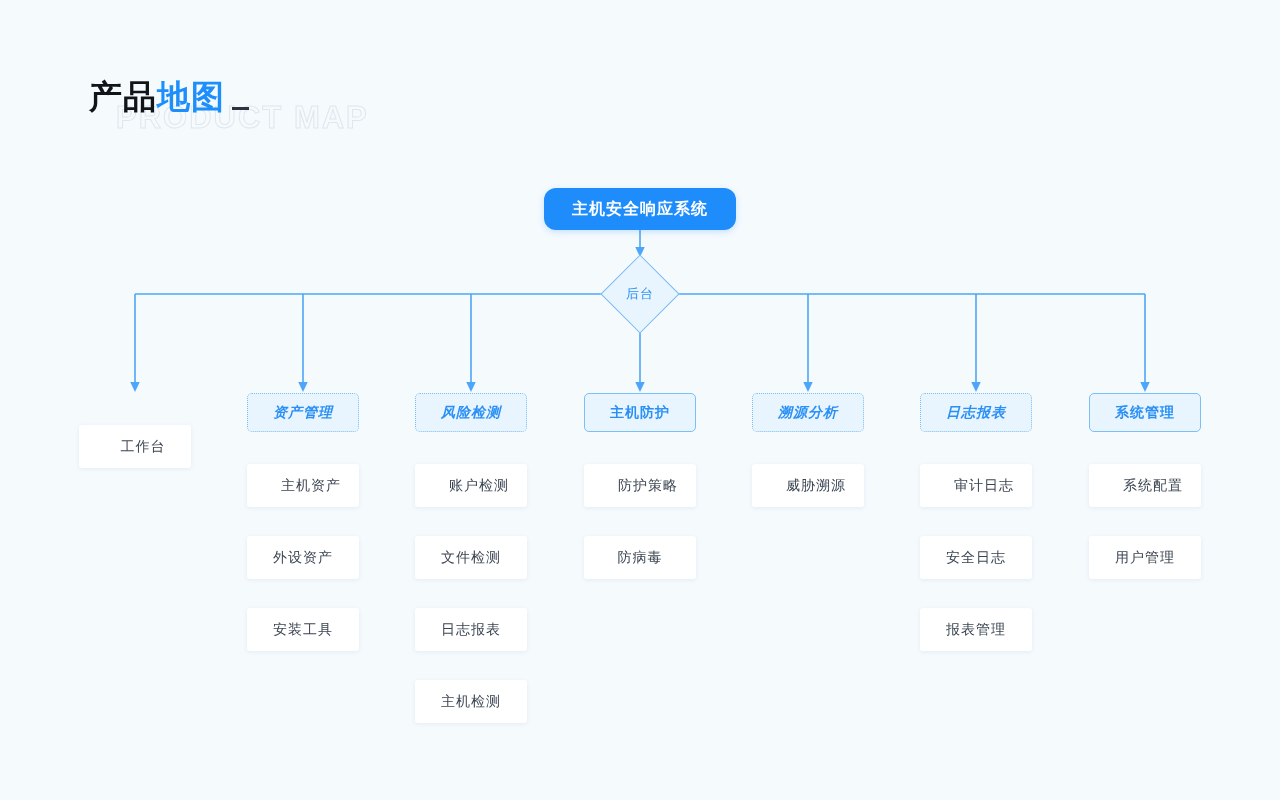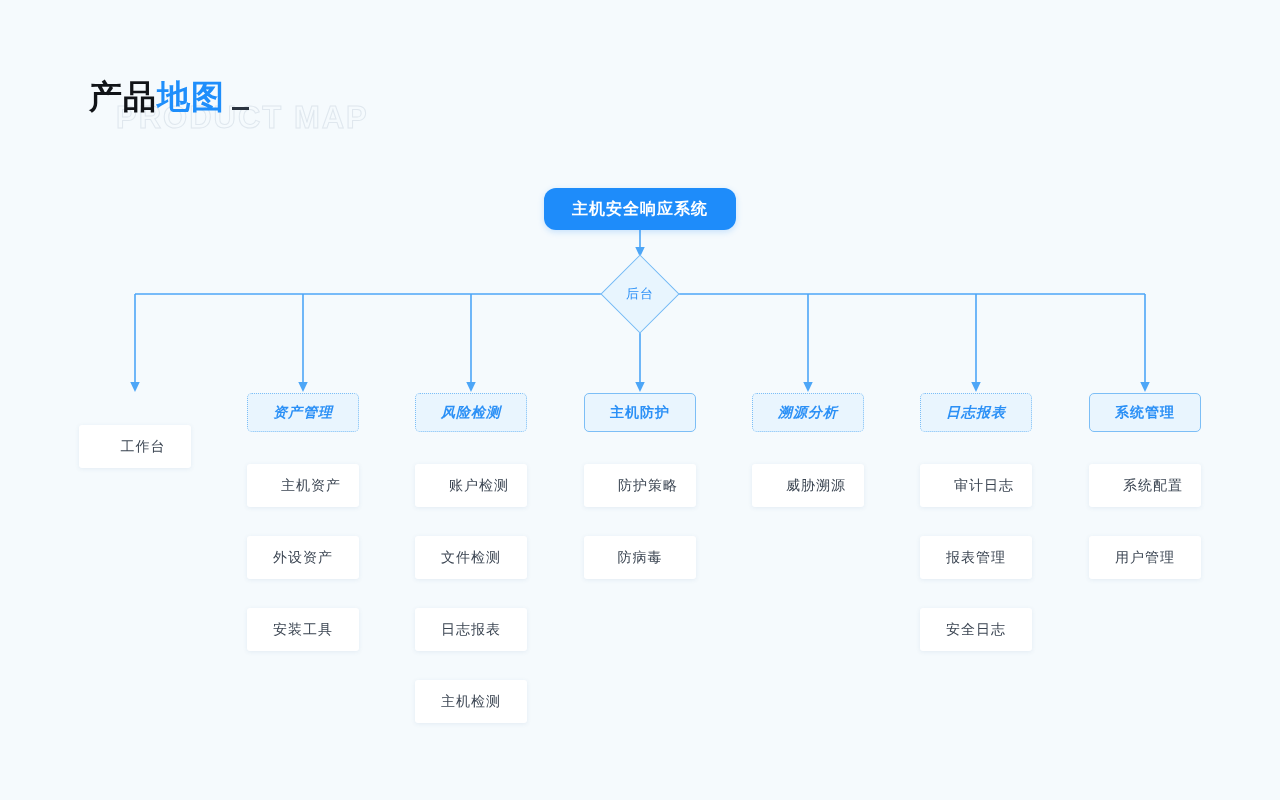--- a/index.html
+++ b/index.html
@@ -222,21 +222,21 @@
       <div class="leaf first">防护策略</div>
       <div class="leaf">防病毒</div>
     </div>
     <div class="column" style="left: 752px;">
       <div class="cat-header dotted">溯源分析</div>
       <div class="leaf first">威胁溯源</div>
     </div>
     <div class="column" style="left: 920px;">
       <div class="cat-header dotted">日志报表</div>
       <div class="leaf first">审计日志</div>
+      <div class="leaf">安全日志</div>
       <div class="leaf">报表管理</div>
-      <div class="leaf">安全日志</div>
     </div>
     <div class="column" style="left: 1089px;">
       <div class="cat-header">系统管理</div>
       <div class="leaf first">系统配置</div>
       <div class="leaf">用户管理</div>
     </div>
   </div>
 
 </body></html>

